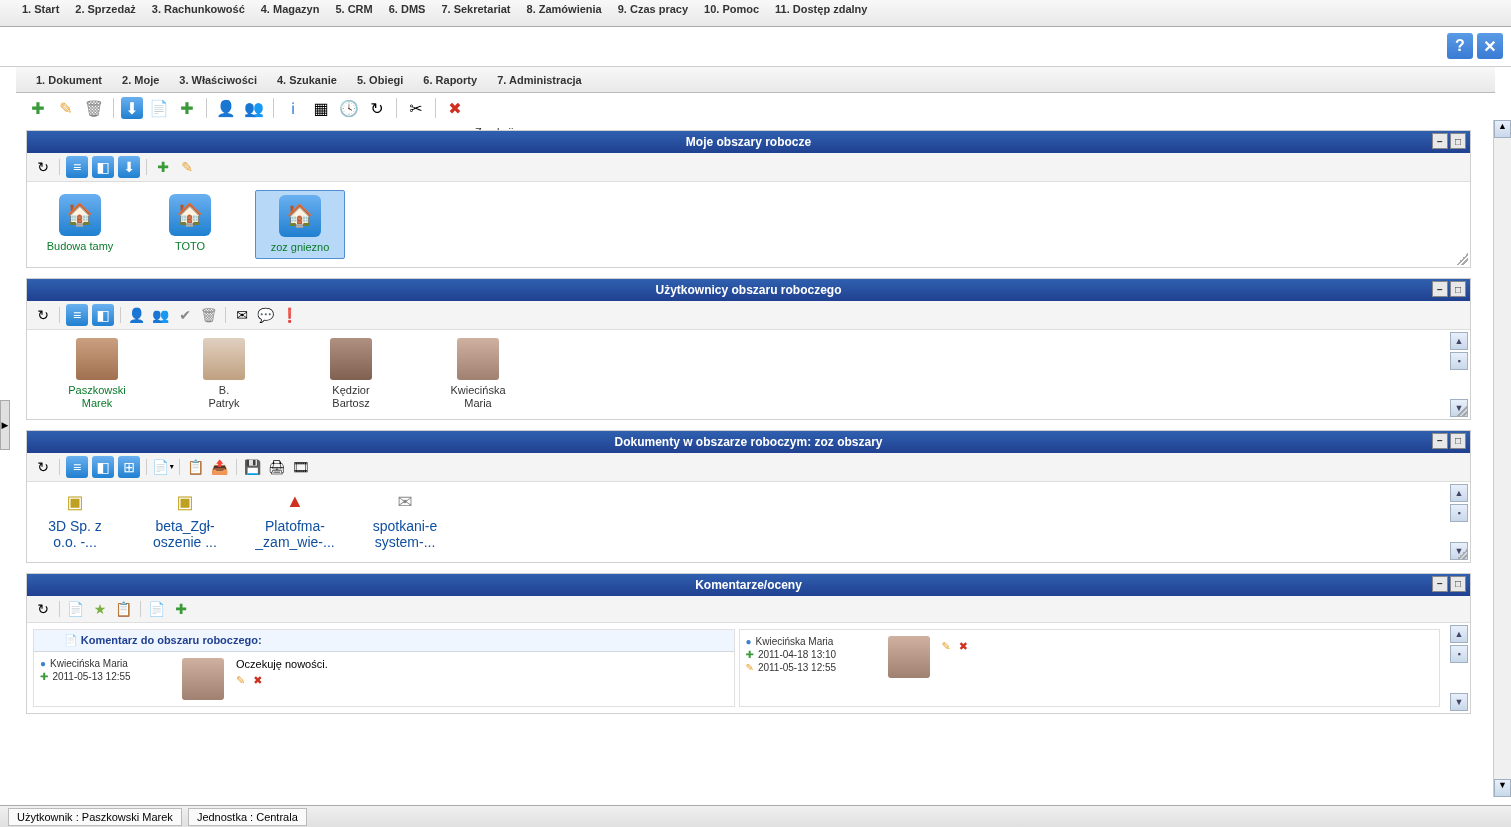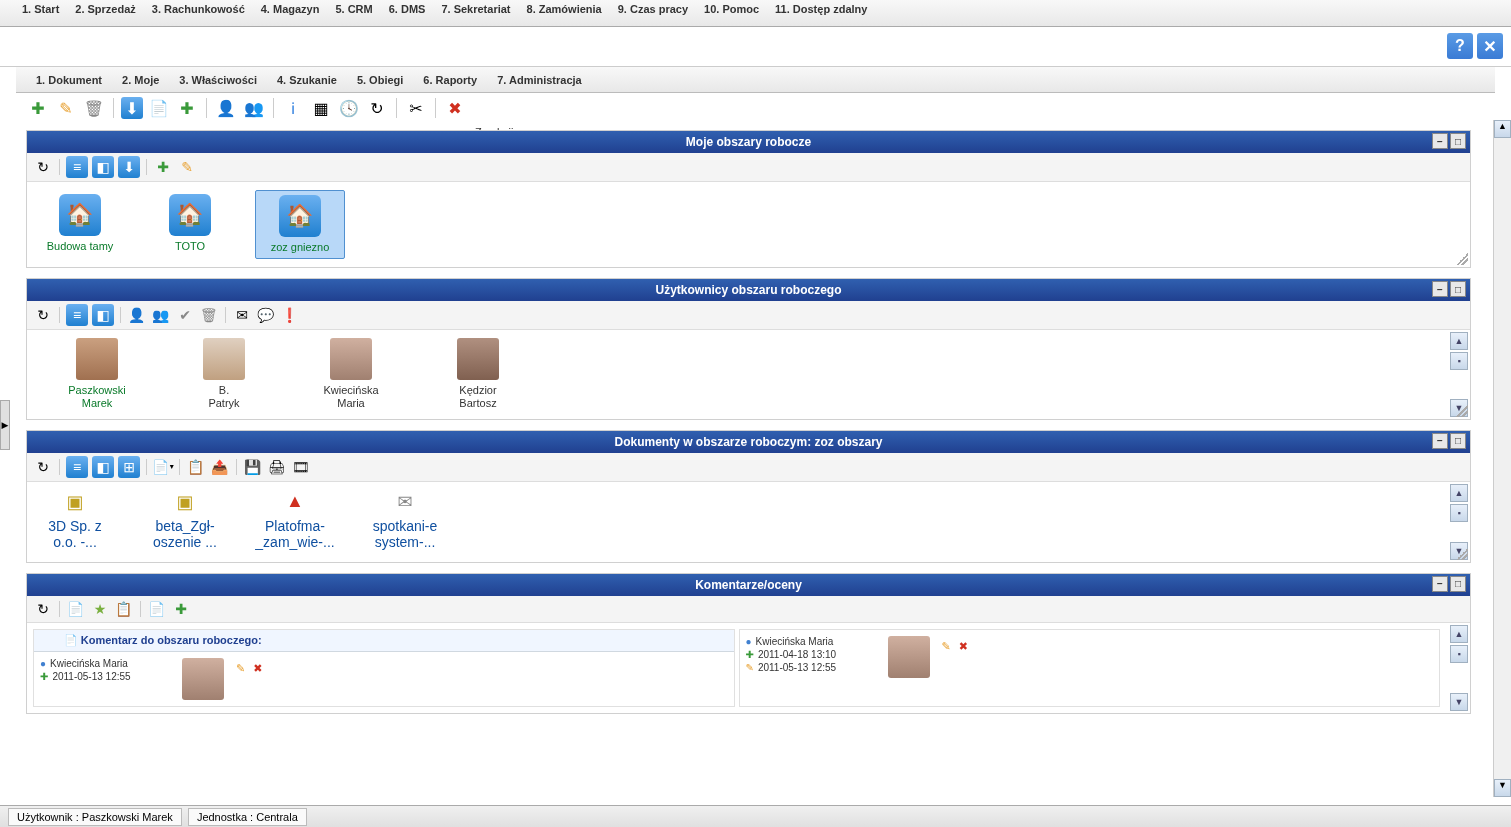--- a/index.html
+++ b/index.html
@@ -404,26 +404,26 @@
       <div class="user-items">
         <div class="user-item">
           <div class="user-avatar a1"></div>
           <div class="user-label owner"><span>Paszkowski</span><br><span>Marek</span></div>
         </div>
         <div class="user-item">
           <div class="user-avatar a2"></div>
           <div class="user-label"><span>B.</span><br><span>Patryk</span></div>
         </div>
         <div class="user-item">
+          <div class="user-avatar a3"></div>
+          <div class="user-label"><span>Kędzior</span><br><span>Bartosz</span></div>
+        </div>
+        <div class="user-item">
           <div class="user-avatar a4"></div>
           <div class="user-label"><span>Kwiecińska</span><br><span>Maria</span></div>
-        </div>
-        <div class="user-item">
-          <div class="user-avatar a3"></div>
-          <div class="user-label"><span>Kędzior</span><br><span>Bartosz</span></div>
         </div>
       </div>
       <div class="vscroll">
         <div class="vbtn">▲</div>
         <div class="vbtn" style="flex:0 0 18px">▪</div>
         <div style="flex:1"></div>
         <div class="vbtn">▼</div>
       </div>
       <div class="resize-handle"></div>
     </div>
@@ -514,20 +514,21 @@
                   <span style="color:#4080d0">●</span> 
                   <span>Kwiecińska Maria</span>
                 </div>
               <div class="comment-meta-line">
                   <span class="ic-plus">✚</span> 
                   <span>2011-05-13 12:55</span>
                 </div>
             </div>
             <div class="comment-avatar"></div>
             <div class="comment-content">
+              <div>Oczekuję nowości.</div>
               <div class="comment-actions">
                 <span class="ic-pencil">✎</span>
                 <span class="ic-red">✖</span>
               </div>
             </div>
           </div>
         </div>
 
         <div class="comment-col">
           <div class="comment-body">

